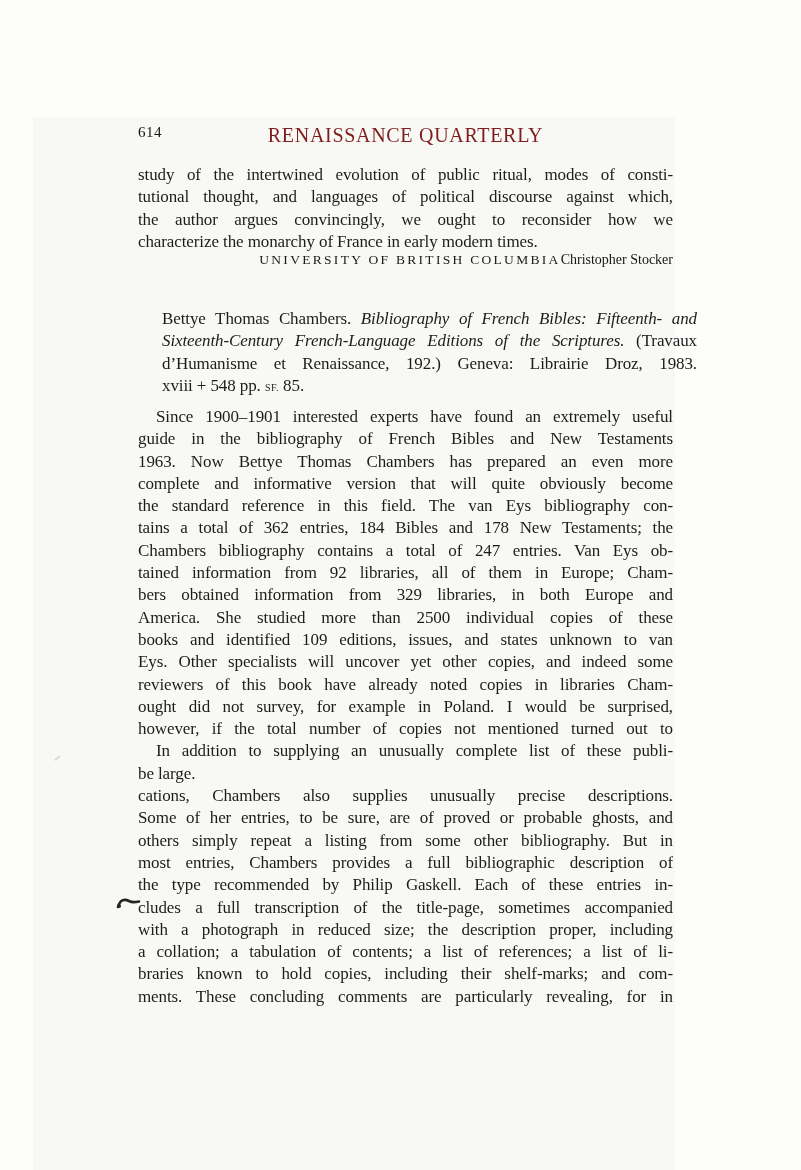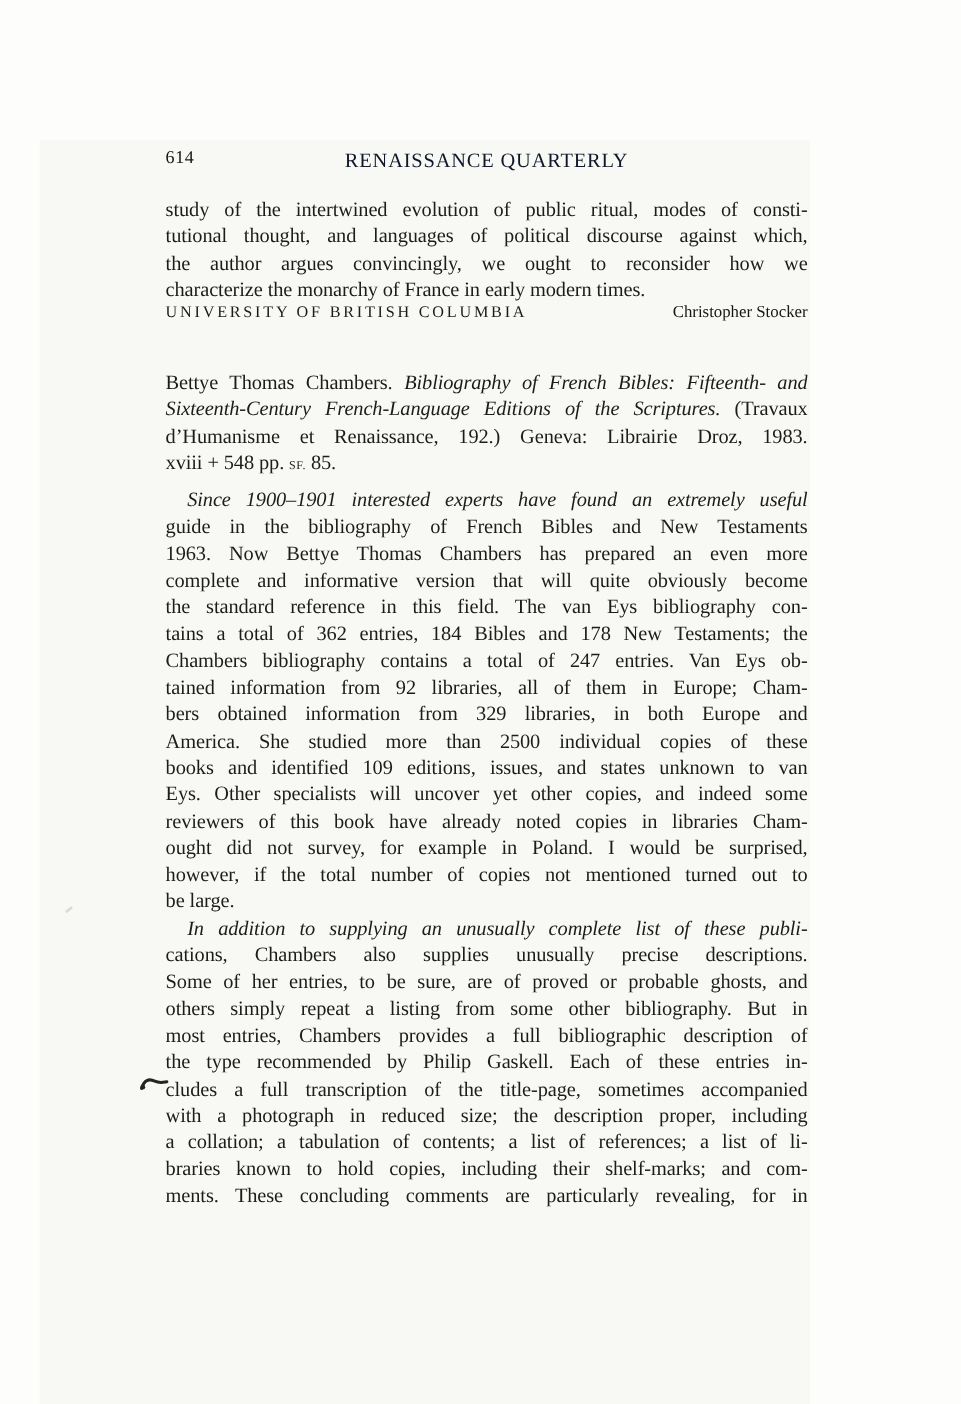--- a/index.html
+++ b/index.html
@@ -13,39 +13,39 @@
     position:absolute;left:33px;top:117px;width:642px;height:1053px;
     background:#f8f8f5;
   }
   .column{position:absolute;left:138px;top:0;width:535px;}
   .header-row{position:absolute;top:124px;left:0;width:535px;height:22px;}
   .page-number{
     position:absolute;left:0;top:0;font-size:15px;letter-spacing:.5px;color:#141414;
   }
   .journal-title{
     position:absolute;left:0;right:0;top:0;text-align:center;
-    font-size:17px;letter-spacing:.7px;color:#0f172a;
+    font-size:20px;letter-spacing:.7px;color:#7f1d1d;
   }
   .textblock{position:absolute;left:0;width:535px;}
   .para1{top:164px;}
-  .citation{top:308px;}
+  .citation{top:308px;margin-left:24px;}
   .bodyflow{top:406px;}
   .line{
     line-height:22.3px;height:22.3px;overflow:hidden;
     font-size:17px;letter-spacing:-0.1px;
     text-align:justify;text-align-last:justify;
     white-space:normal;
   }
   .line.last{text-align-last:left;}
-  .line.indent{text-indent:18px;font-style:italic;}
+  .line.indent{text-indent:18px;}
   .line i{font-style:italic;}
   .sc{font-size:10px;letter-spacing:.4px;}
   .attribution-row{
     position:absolute;top:252px;left:0;width:535px;height:24px;
-    display:flex;justify-content:space-between;align-items:baseline;
+    display:flex;justify-content:flex-end;align-items:baseline;
   }
   .institution{
     font-size:13.5px;letter-spacing:2.3px;color:#1a1a1a;white-space:nowrap;
   }
   .reviewer{font-size:14px;color:#161616;white-space:nowrap;}
   .pen-mark{position:absolute;left:116px;top:895px;width:26px;height:16px;}
   .scan-smudge{
     position:absolute;left:54px;top:757px;width:7px;height:2px;
     background:#cfcfc8;border-radius:2px;transform:rotate(-38deg);opacity:.75;
   }
@@ -90,22 +90,22 @@
       <div class="line">tains a total of 362 entries, 184 Bibles and 178 New Testaments; the</div>
       <div class="line">Chambers bibliography contains a total of 247 entries. Van Eys ob-</div>
       <div class="line">tained information from 92 libraries, all of them in Europe; Cham-</div>
       <div class="line">bers obtained information from 329 libraries, in both Europe and</div>
       <div class="line">America. She studied more than 2500 individual copies of these</div>
       <div class="line">books and identified 109 editions, issues, and states unknown to van</div>
       <div class="line">Eys. Other specialists will uncover yet other copies, and indeed some</div>
       <div class="line">reviewers of this book have already noted copies in libraries Cham-</div>
       <div class="line">ought did not survey, for example in Poland. I would be surprised,</div>
       <div class="line">however, if the total number of copies not mentioned turned out to</div>
+      <div class="line indent">In addition to supplying an unusually complete list of these publi-</div>
       <div class="line last">be large.</div>
-      <div class="line indent">In addition to supplying an unusually complete list of these publi-</div>
       <div class="line">cations, Chambers also supplies unusually precise descriptions.</div>
       <div class="line">Some of her entries, to be sure, are of proved or probable ghosts, and</div>
       <div class="line">others simply repeat a listing from some other bibliography. But in</div>
       <div class="line">most entries, Chambers provides a full bibliographic description of</div>
       <div class="line">the type recommended by Philip Gaskell. Each of these entries in-</div>
       <div class="line">cludes a full transcription of the title-page, sometimes accompanied</div>
       <div class="line">with a photograph in reduced size; the description proper, including</div>
       <div class="line">a collation; a tabulation of contents; a list of references; a list of li-</div>
       <div class="line">braries known to hold copies, including their shelf-marks; and com-</div>
       <div class="line">ments. These concluding comments are particularly revealing, for in</div>

